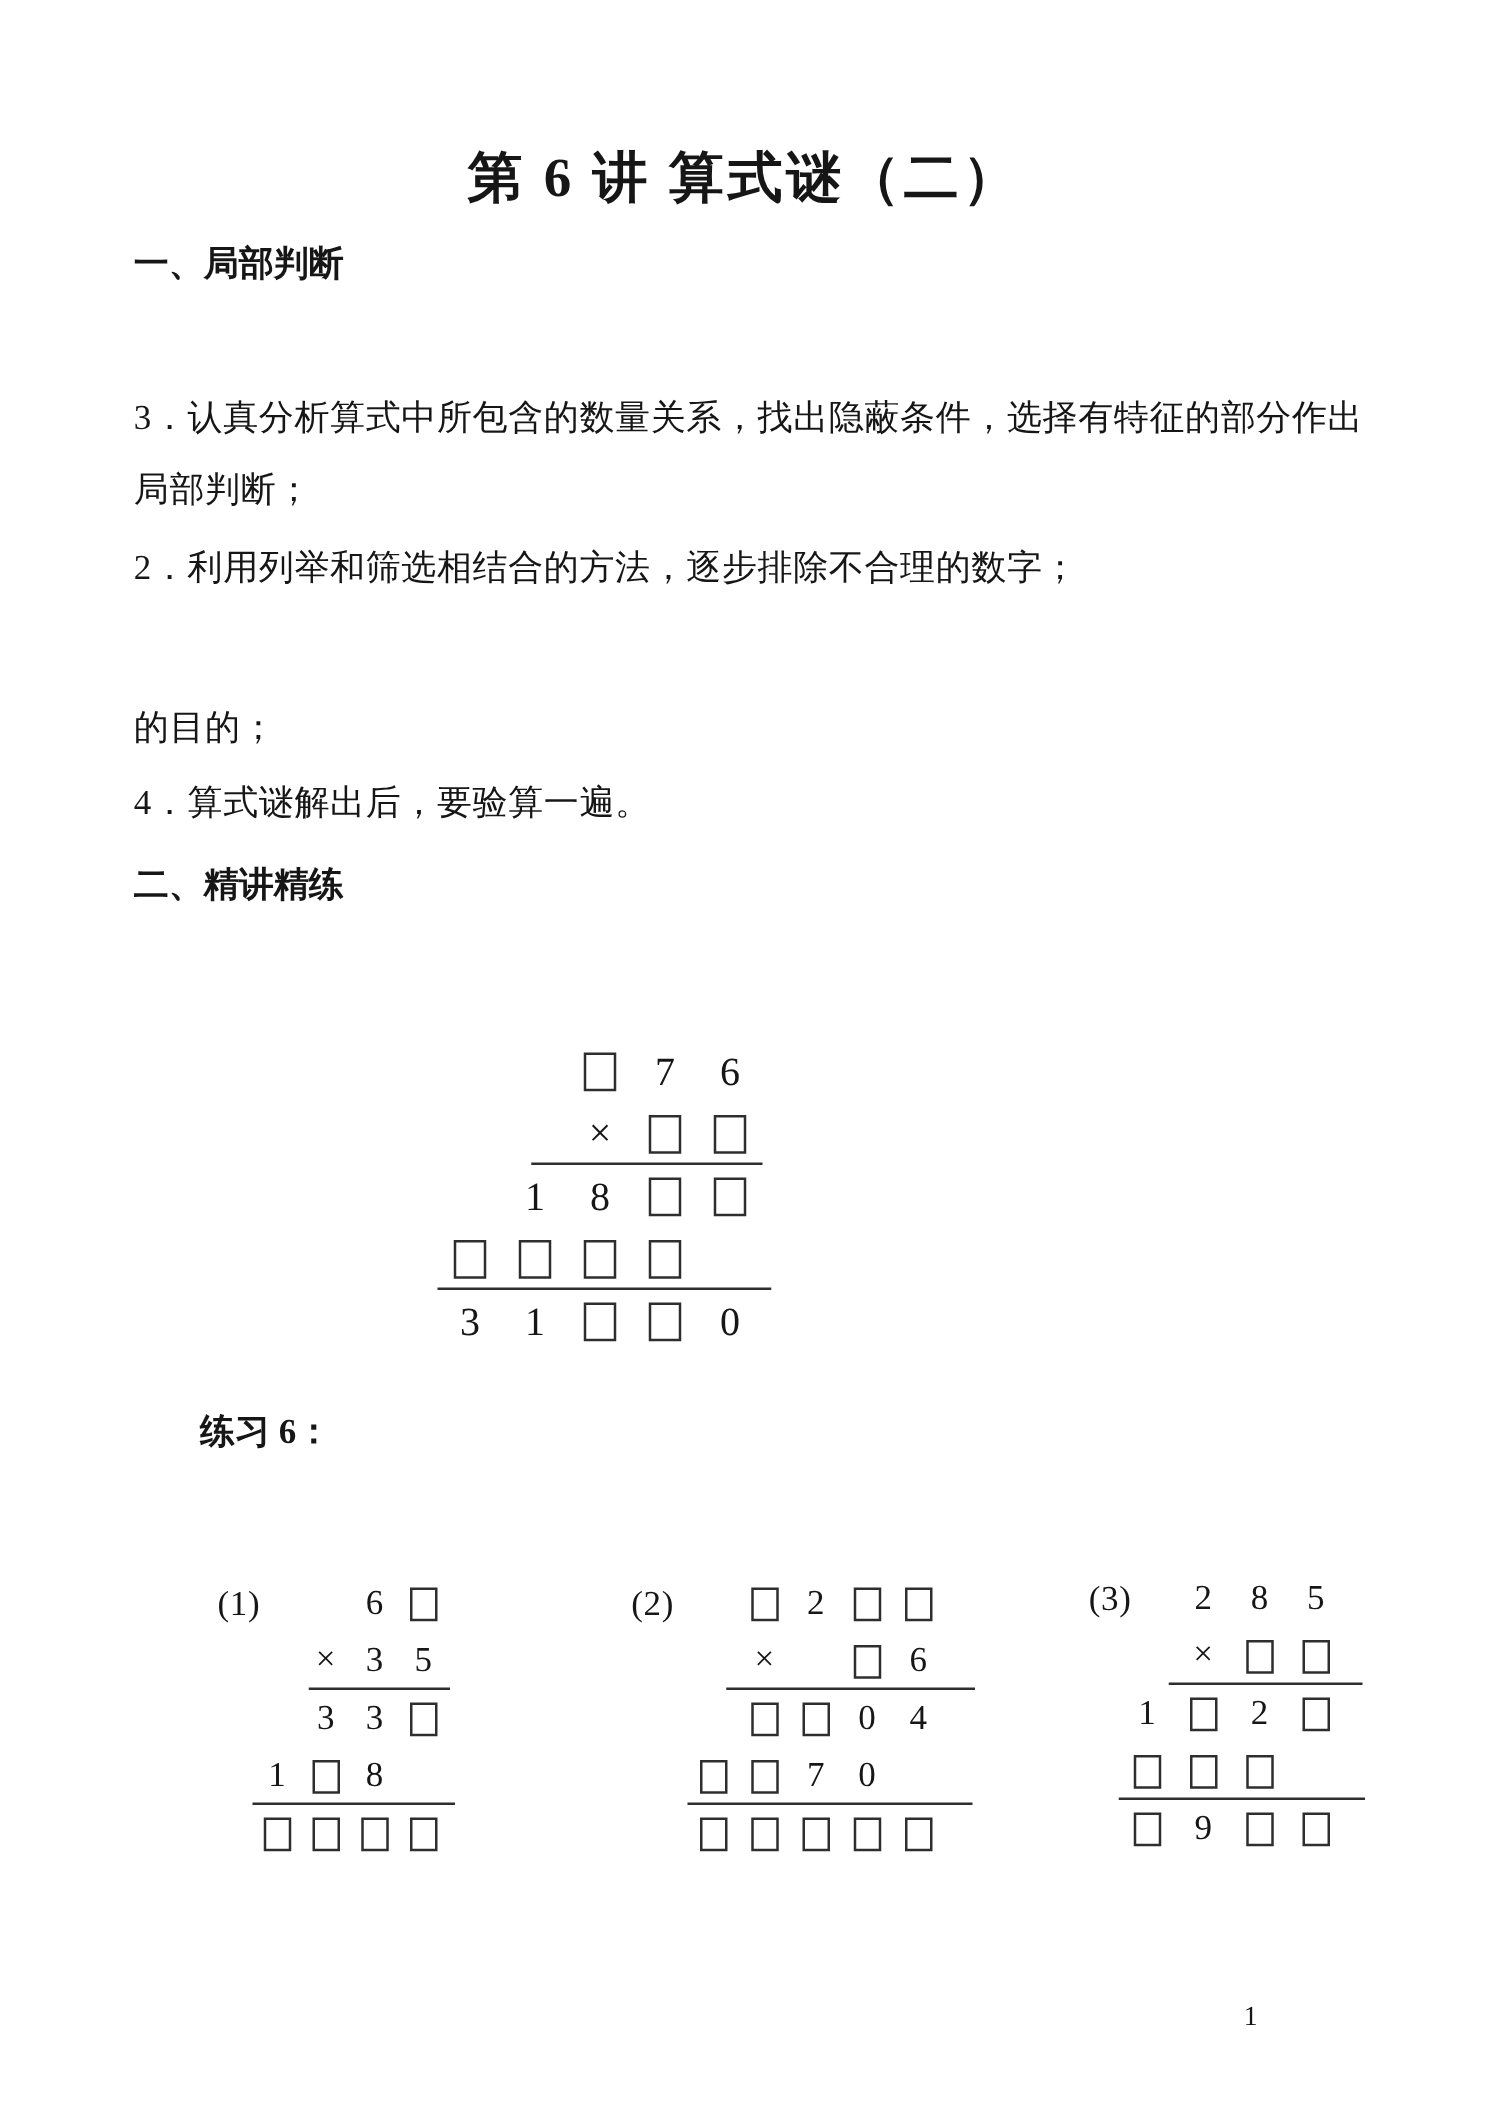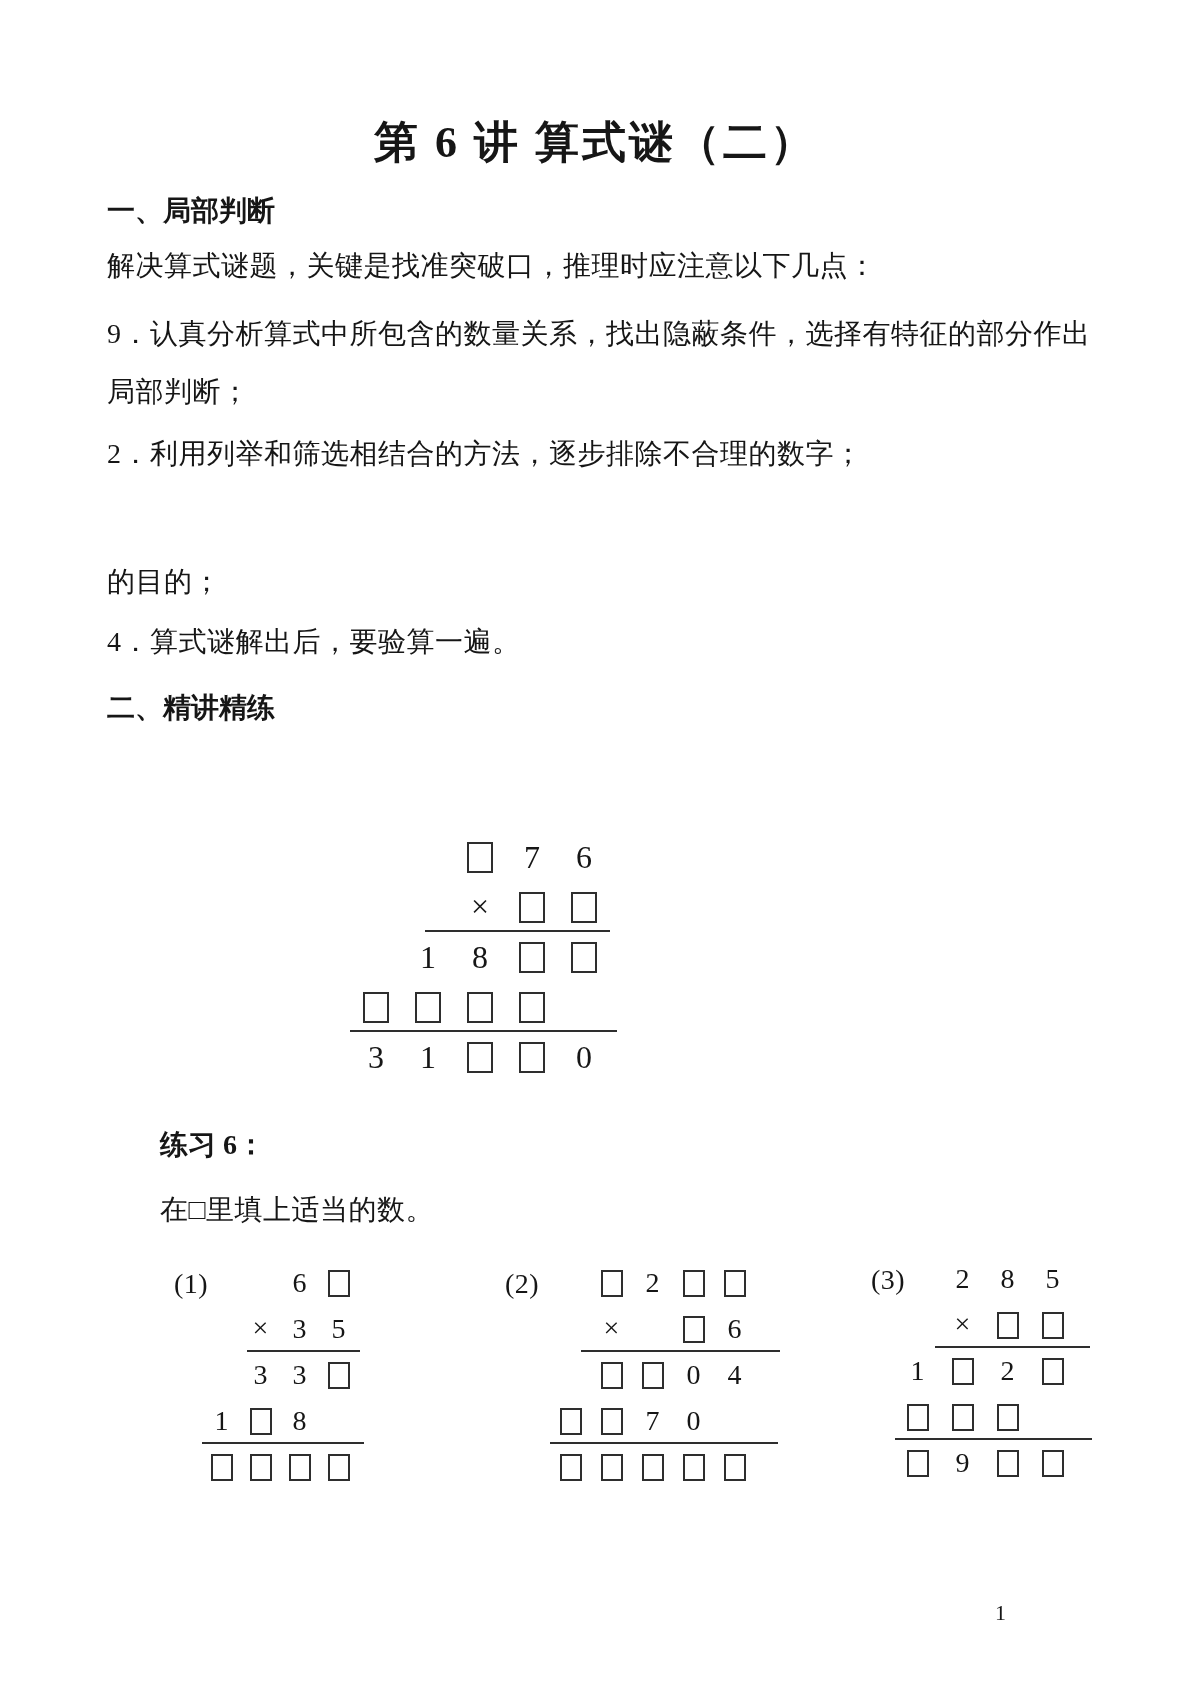--- a/index.html
+++ b/index.html
@@ -22,23 +22,22 @@
 </style>
 </head>
 <body>
 
 <div class="page">
 
   <div class="abs title" style="top:113px; left:0;">第 6 讲 算式谜（二）</div>
 
   <div class="abs h" style="left:107px; top:192px;">一、局部判断</div>
 
-  <div class="abs t" style="left:107px; top:247px;">解决算式谜题，关键是找准突破口，推理时应注意以下几点：</div>
-
-  <div class="abs t" style="left:107px; top:315px;">9．认真分析算式中所包含的数量关系，找出隐蔽条件，选择有特征的部分作出</div>
+
+  <div class="abs t" style="left:107px; top:315px;">3．认真分析算式中所包含的数量关系，找出隐蔽条件，选择有特征的部分作出</div>
 
   <div class="abs t" style="left:107px; top:373px;">局部判断；</div>
 
   <div class="abs t" style="left:107px; top:435px;">2．利用列举和筛选相结合的方法，逐步排除不合理的数字；</div>
 
 
   <div class="abs t" style="left:107px; top:563px;">的目的；</div>
 
   <div class="abs t" style="left:107px; top:623px;">4．算式谜解出后，要验算一遍。</div>
 
@@ -102,21 +101,20 @@
         </span>
         <span class="pcell" style="width: 52px;">
           <span class="pbox" style="width: 26px; height: 31px;"></span>
         </span>
         <span class="pcell" style="width: 52px;">0</span>
       </div>
     </div>
 
   <div class="abs h" style="left:160px; top:1126px;">练习 6：</div>
 
-  <div class="abs t" style="left:160px; top:1191px;">在□里填上适当的数。</div>
 
   <div class="abs t" style="left:174px; top:1268px;">(1)</div>
   <div class="abs t" style="left:505px; top:1268px;">(2)</div>
   <div class="abs t" style="left:871px; top:1264px;">(3)</div>
 
   <div class="puzzle" style="left: 202px; top: 1260px; font-size: 28px;">
       <div class="prow" style="height: 46px;">
         <span class="pcell" style="width: 39px;"></span>
         <span class="pcell" style="width: 39px;"></span>
         <span class="pcell" style="width: 39px;">6</span>

